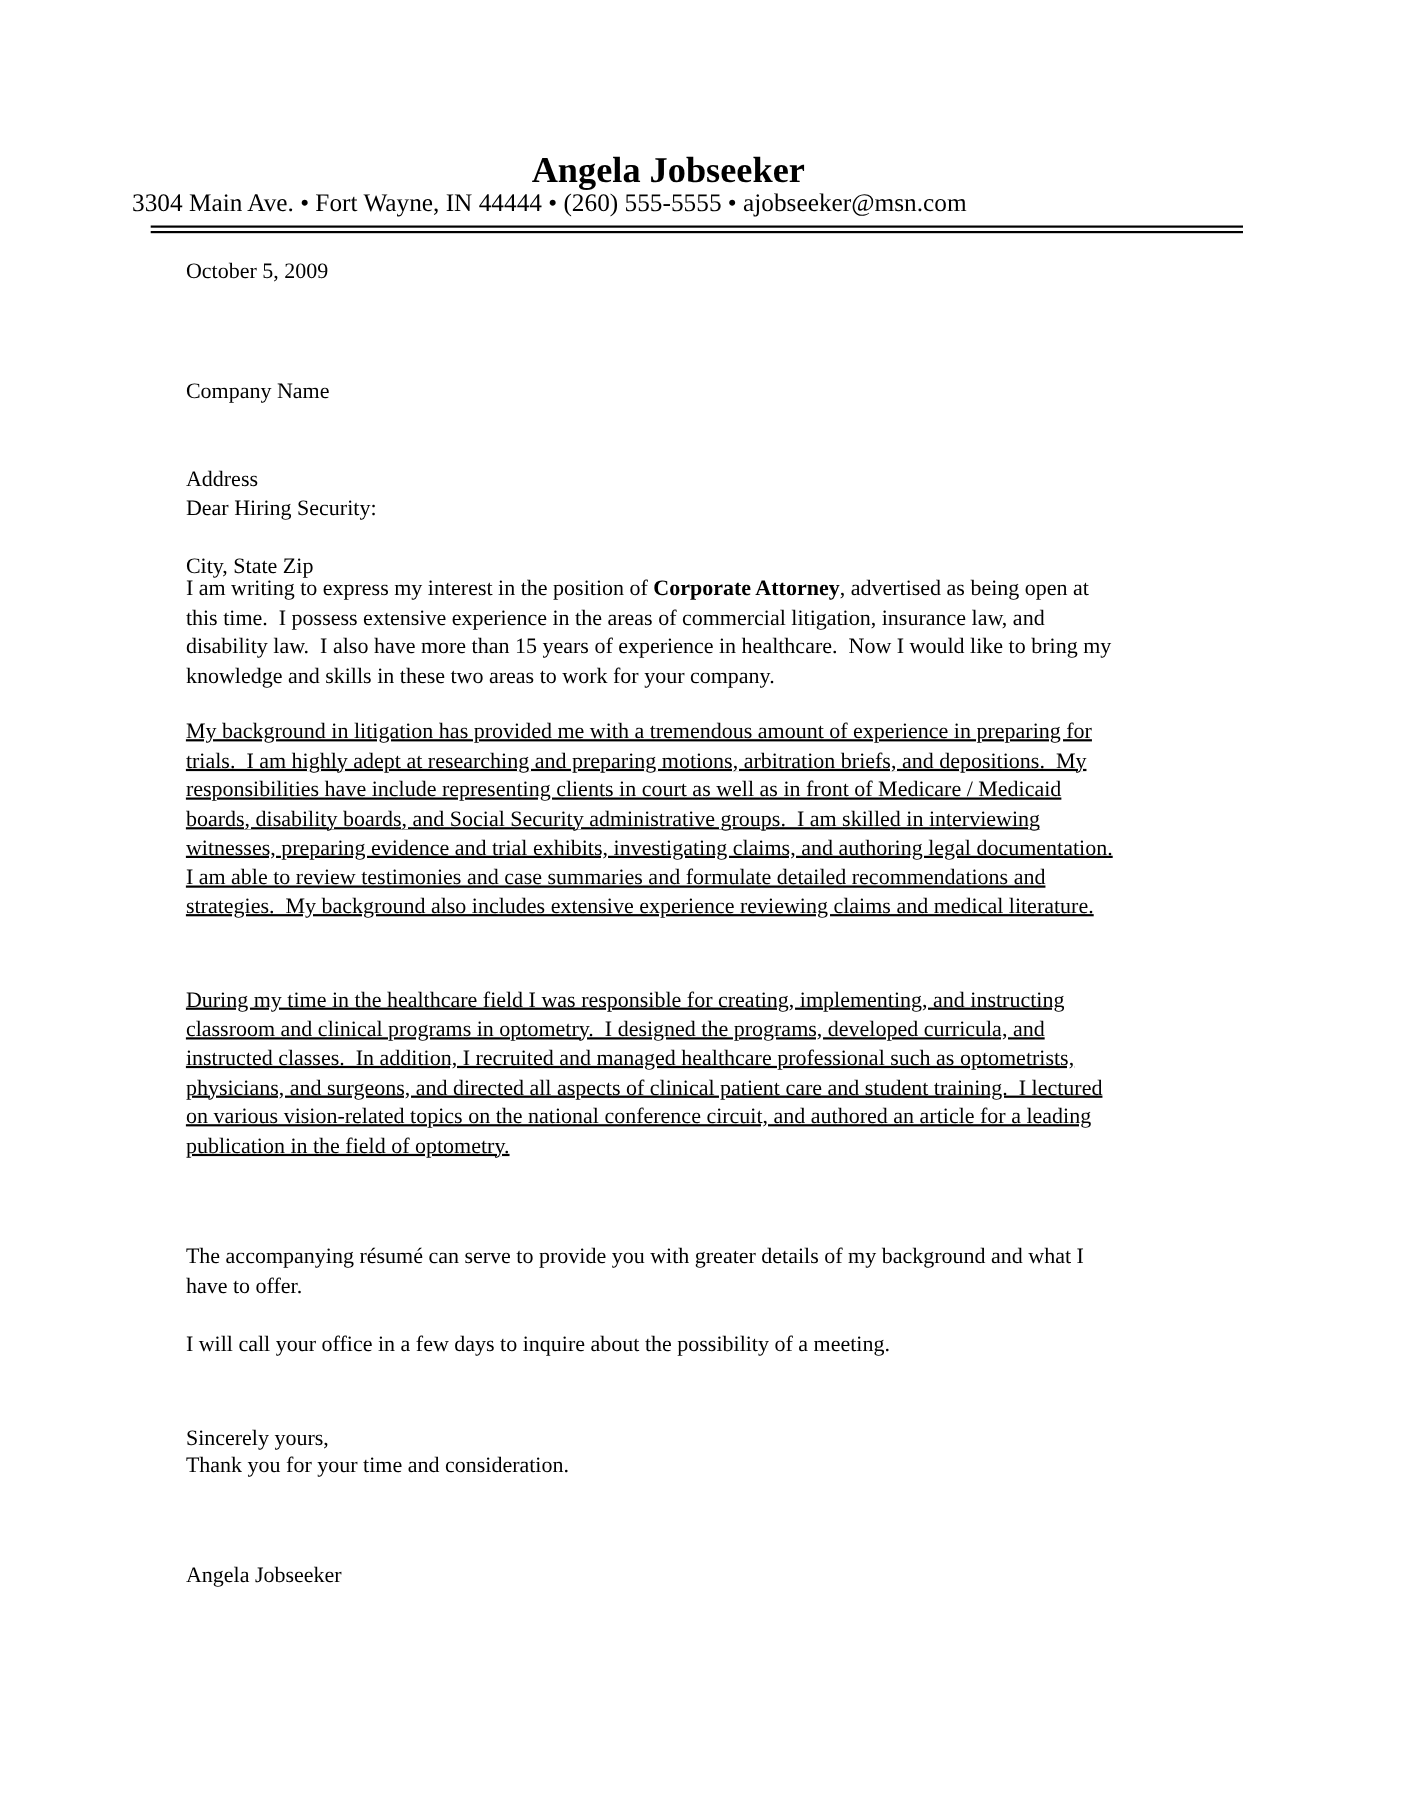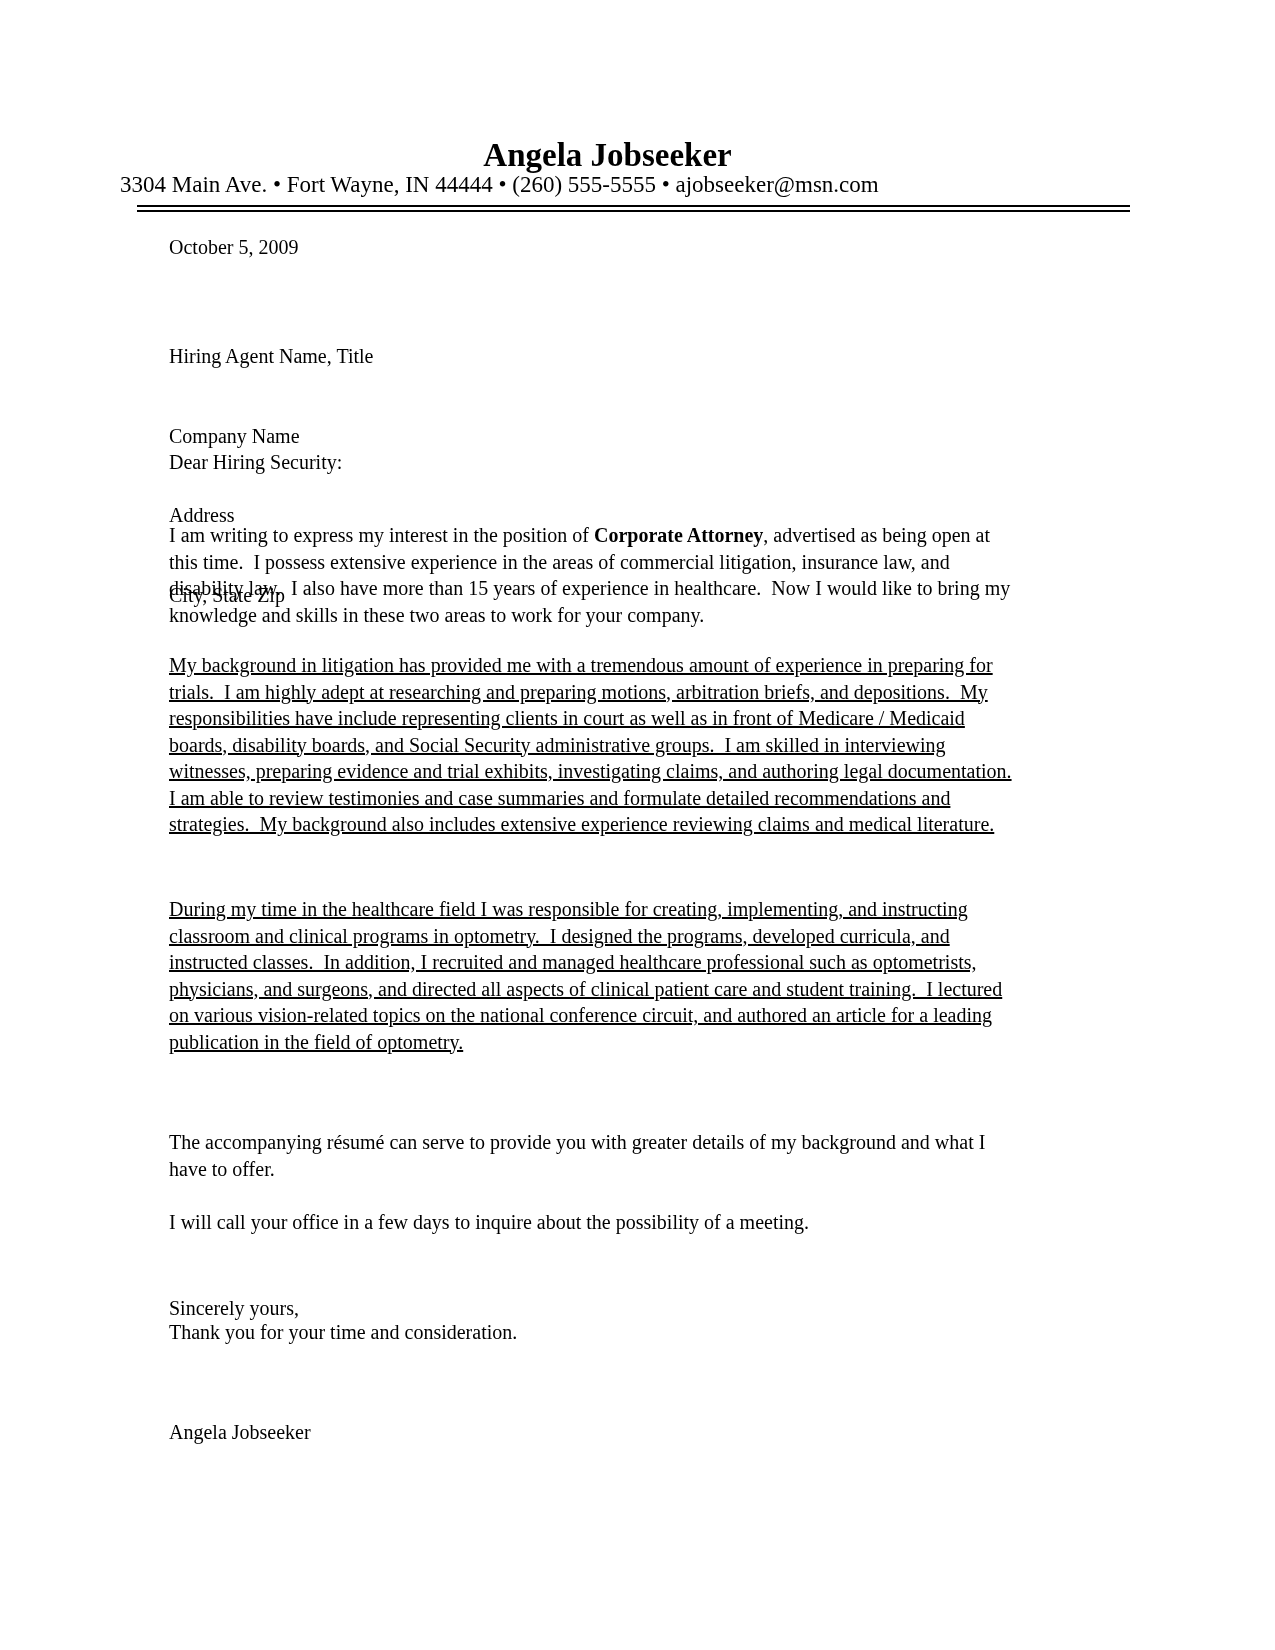--- a/index.html
+++ b/index.html
@@ -77,21 +77,20 @@
 
   <div class="letterhead-name">Angela Jobseeker</div>
 
   <div class="letterhead-contact">3304 Main Ave. • Fort Wayne, IN 44444 • (260) 555-5555 • ajobseeker@msn.com</div>
 
   <div class="letterhead-rule"></div>
 
   <div class="blk date-line">October 5, 2009</div>
 
   <div class="blk recipient">
-    <div>Hiring Agent Name, Title</div>
     <div>Company Name</div>
     <div>Address</div>
     <div>City, State Zip</div>
   </div>
 
   <div class="blk salutation">Dear Hiring Security:</div>
 
   <p class="blk para1"><span>I am writing to express my interest in the position of </span><span class="bold-inline">Corporate Attorney</span><span>, advertised as being open at
 this time.  I possess extensive experience in the areas of commercial litigation, insurance law, and
 disability law.  I also have more than 15 years of experience in healthcare.  Now I would like to bring my

